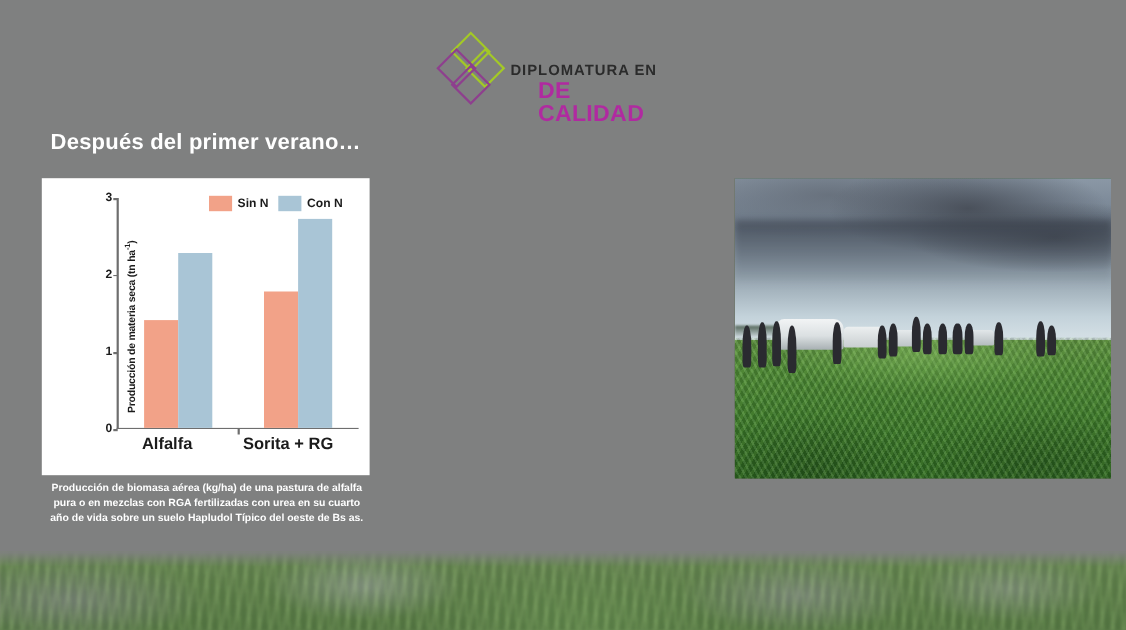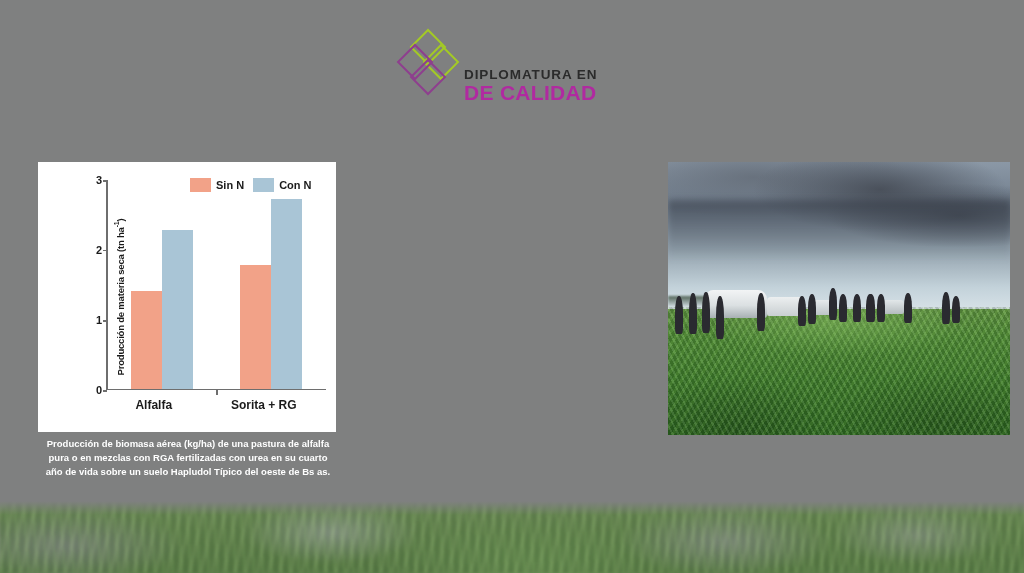--- a/index.html
+++ b/index.html
@@ -62,21 +62,21 @@
     color: #2b2b2b;
     margin-top: 43px;
   }
   .logo-line2, .logo-line3 {
     font-size: 21px;
     font-weight: 800;
     letter-spacing: 0.3px;
     color: #b02aa0;
   }
   .logo-line2 { margin-top: 2px; }
-  .logo-line3 { margin-top: 1px; }
+  .logo-line3 { margin-top: 1px; margin-left: 25px; }
 
   
   .slide-title {
     position: absolute;
     left: 46px;
     top: 118px;
     font-size: 20px;
     font-weight: 700;
     color: #ffffff;
     letter-spacing: 0.2px;
@@ -176,21 +176,21 @@
 
   .x-labels {
     position: absolute;
     left: 68px;
     right: 10px;
     bottom: 20px;
     display: flex;
     justify-content: space-around;
   }
   .x-label {
-    font-size: 12px;
+    font-size: 15px;
     font-weight: 700;
     color: #1b1b1b;
   }
 
   .legend {
     position: absolute;
     left: 106px;
     top: 16px;
     display: flex;
     gap: 9px;
@@ -386,20 +386,21 @@
       <span class="dia dia-right"></span>
       <span class="dia dia-left"></span>
       <span class="dia dia-bot"></span>
     </div>
     <div class="logo-text">
       <span class="logo-line1">DIPLOMATURA EN</span>
       <span class="logo-line3">DE CALIDAD</span>
     </div>
   </div>
 
+  <div class="slide-title">Después del primer verano…</div>
 
   <div class="chart-panel">
     <div class="chart-inner">
 
       <div class="y-axis-title">
         <span>Producción de materia seca (tn ha</span><sup>-1</sup><span>)</span>
       </div>
 
       <div class="legend">
         <div class="legend-item">

